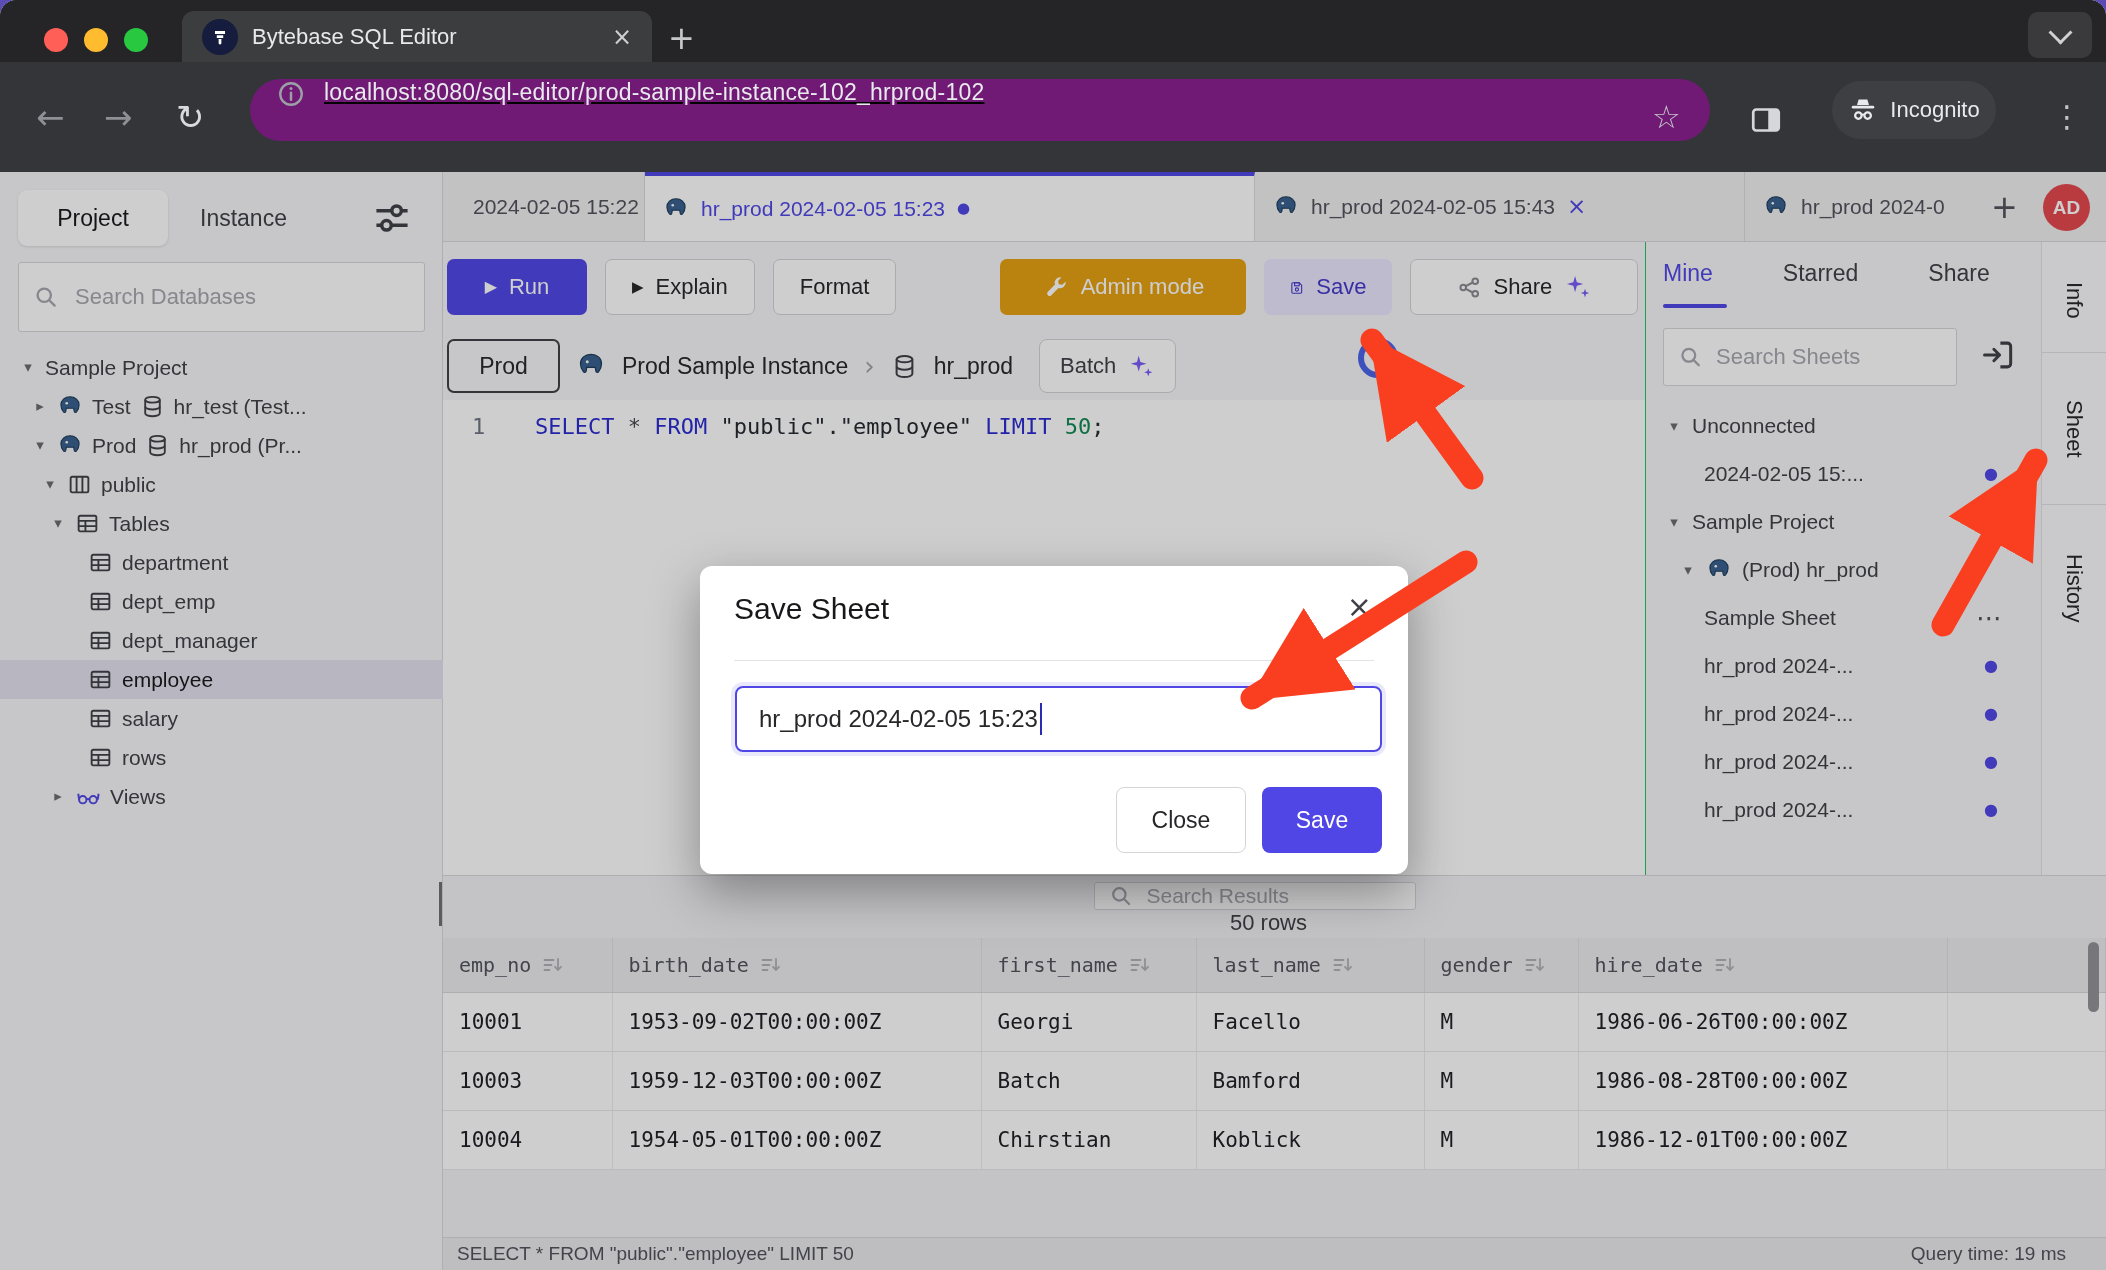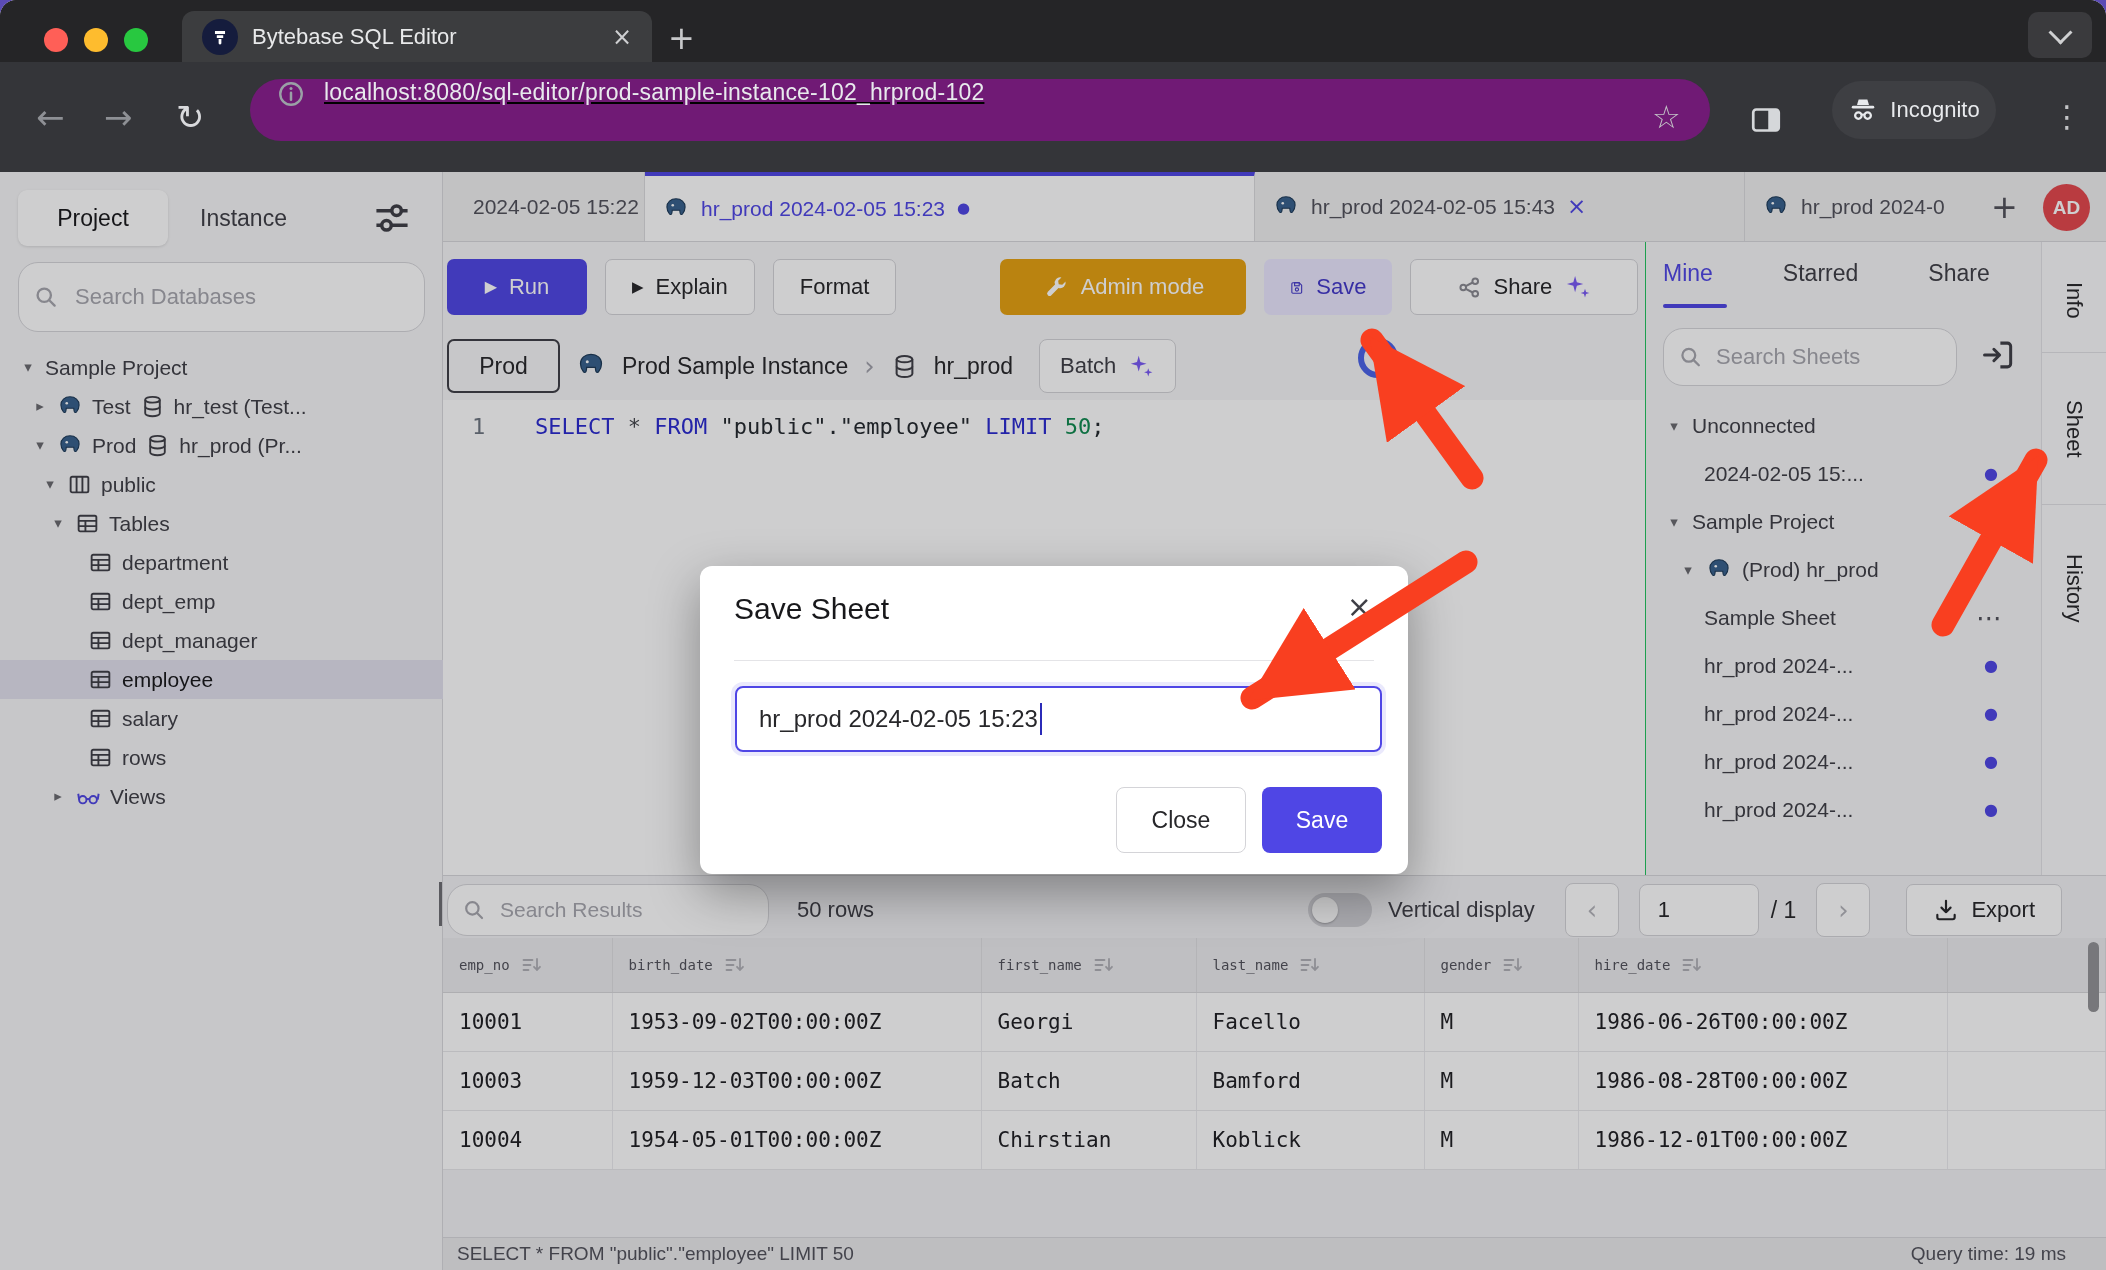--- a/index.html
+++ b/index.html
@@ -29,21 +29,21 @@
   
   .panel-bg{background:#f7f7f8;}
   .dim{position:absolute;left:0;top:172px;right:0;bottom:0;background:rgba(10,10,16,0.20);z-index:20;pointer-events:none;}
 
   
   .sidebar{position:absolute;left:0;top:172px;width:443px;height:1098px;background:#f7f7f8;border-right:1px solid #d9d9dc;box-sizing:border-box;}
   .proj-chip{position:absolute;left:18px;top:18px;width:150px;height:56px;background:#ffffff;border-radius:9px;box-shadow:0 1px 3px rgba(0,0,0,.12);display:flex;align-items:center;justify-content:center;font-size:23px;color:#18181b;}
   .inst-label{position:absolute;left:200px;top:18px;height:56px;display:flex;align-items:center;font-size:23px;color:#3f3f46;}
   .sliders{position:absolute;left:370px;top:24px;}
   .sb-search{position:absolute;left:18px;top:90px;width:407px;height:70px;}
-  .inputbox{width:100%;height:100%;box-sizing:border-box;border:1px solid #d6d6da;border-radius:20px;background:#fff;font-size:22px;color:#27272a;font-family:"Liberation Sans",sans-serif;padding-left:56px;outline:none;}
+  .inputbox{width:100%;height:100%;box-sizing:border-box;border:1px solid #d6d6da;border-radius:3px;background:#fff;font-size:22px;color:#27272a;font-family:"Liberation Sans",sans-serif;padding-left:56px;outline:none;}
   .inputbox::placeholder{color:#a7a7ae;}
   .in-ico{position:absolute;left:14px;top:50%;transform:translateY(-50%);}
   .tree{position:absolute;left:0;top:176px;width:443px;}
   .trow{height:39px;display:flex;align-items:center;gap:9px;font-size:21px;color:#3f3f46;box-sizing:border-box;}
   .trow .chev{font-size:15px;color:#6b6b70;width:16px;text-align:center;}
   .trow.sel{background:#e3e2ee;color:#18181b;}
   .drag-handle{position:absolute;left:437px;top:710px;width:12px;height:44px;display:flex;gap:3px;justify-content:center;}
   .drag-handle i{width:3px;height:100%;background:#6f6f74;}
 
   
@@ -92,33 +92,33 @@
   .sprow .chev{font-size:15px;color:#6b6b70;width:16px;text-align:center;}
   .sp-dot{position:absolute;right:44px;color:#4f46e5;font-size:16px;}
   .sp-more{position:absolute;right:40px;color:#52525b;font-size:26px;}
 
   
   .vstrip{position:absolute;left:2041px;top:242px;width:65px;height:633px;background:#fbfbfc;border-left:1px solid #e3e3e6;box-sizing:border-box;}
   .vtab{position:absolute;left:0;width:64px;display:flex;align-items:center;justify-content:center;writing-mode:vertical-rl;font-size:22px;color:#27272a;}
 
   
   .results{position:absolute;left:443px;top:875px;width:1663px;height:362px;background:#f3f3f5;border-top:1px solid #d8d8db;box-sizing:border-box;}
-  .res-toolbar{position:absolute;left:0;top:6px;width:100%;height:56px;display:flex;align-items:center;padding:0 44px 0 4px;box-sizing:border-box;}
+  .res-toolbar{position:absolute;left:0;top:6px;width:100%;height:56px;display:flex;align-items:center;padding:0 44px 0 4px;box-sizing:border-box;flex-direction:column;}
   .res-search{position:relative;width:322px;height:52px;}
   .rowcount{margin-left:28px;font-size:22px;color:#3f3f46;}
   .spacer{flex:1;}
   .toggle{width:64px;height:34px;border-radius:17px;background:#d1d1d6;position:relative;margin-right:16px;}
   .knob{position:absolute;left:4px;top:4px;width:26px;height:26px;border-radius:50%;background:#fff;box-shadow:0 1px 2px rgba(0,0,0,.25);}
   .tog-label{font-size:22px;color:#3f3f46;margin-right:30px;}
   .pagebox{width:52px;height:52px;border:1px solid #d4d4d8;border-radius:8px;background:#fff;display:flex;align-items:center;justify-content:center;font-size:26px;color:#b3b3b9;}
   .pageinput{width:120px;height:52px;border:1px solid #d4d4d8;border-radius:8px;background:#fff;font-size:22px;color:#27272a;padding-left:18px;box-sizing:border-box;outline:none;font-family:"Liberation Sans",sans-serif;margin:0 12px 0 20px;}
   .pagetotal{font-size:23px;color:#27272a;margin-right:20px;}
   .btn-export{margin-left:36px;height:52px;}
   .rtable{position:absolute;left:0;top:62px;width:1663px;border-collapse:collapse;table-layout:fixed;background:#fff;}
-  .rtable th{background:#ededef;border-bottom:1px solid #d7d7da;border-right:1px solid #dfdfe2;height:54px;text-align:left;padding:0 0 0 16px;font-weight:normal;font-family:"DejaVu Sans Mono",monospace;font-size:14px;color:#52525b;}
+  .rtable th{background:#ededef;border-bottom:1px solid #d7d7da;border-right:1px solid #dfdfe2;height:54px;text-align:left;padding:0 0 0 16px;font-weight:normal;font-family:"DejaVu Sans Mono",monospace;font-size:20px;color:#52525b;}
   .rtable td{border-bottom:1px solid #e8e8ea;border-right:1px solid #ececef;height:58px;padding:0 0 0 16px;font-family:"DejaVu Sans Mono",monospace;font-size:21px;color:#202024;white-space:nowrap;overflow:hidden;}
   .thc{display:flex;align-items:center;gap:10px;}
   .vscroll{position:absolute;right:7px;top:66px;width:11px;height:70px;border-radius:6px;background:#939396;}
 
   
   .statusbar{position:absolute;left:443px;top:1237px;width:1663px;height:33px;background:#ebebed;border-top:1px solid #d9d9dc;box-sizing:border-box;display:flex;align-items:center;justify-content:space-between;padding:0 40px 0 14px;font-size:19px;color:#52525b;}
 
   
   .modal{position:absolute;left:700px;top:566px;width:708px;height:308px;background:#fff;border-radius:12px;box-shadow:0 18px 50px rgba(0,0,0,.35);z-index:30;}
   .modal-title{position:absolute;left:34px;top:26px;font-size:30px;color:#18181b;font-weight:500;}

